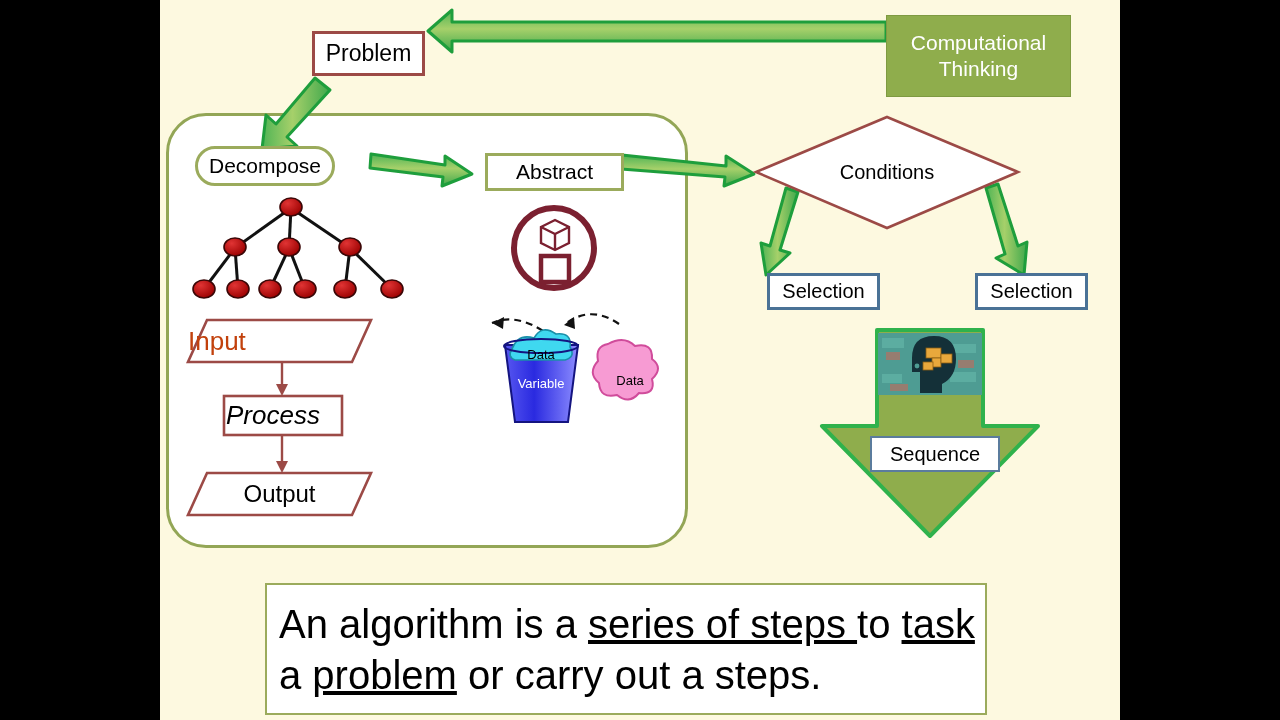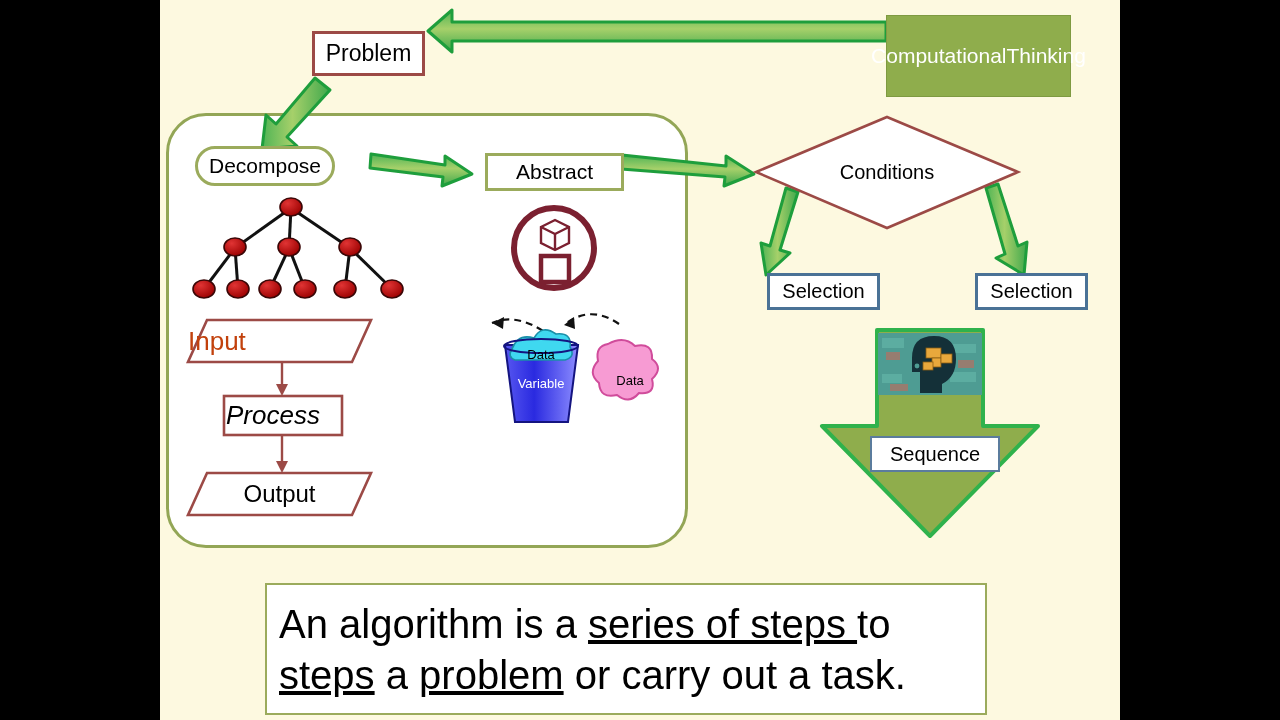--- a/index.html
+++ b/index.html
@@ -52,21 +52,21 @@
     font-size: 20px;
     margin-left: 26px;
   }
   .node-ct {
     background: #8FAD4C;
     border: 1px solid #7E9A41;
     color: #FFFFFF;
     font-size: 21px;
     line-height: 1.25;
     text-align: center;
-    flex-direction: row;
+    flex-direction: column;
   }
   .node-seq {
     border: 2px solid #5B7C9D;
     background: #FFFFFF;
     font-size: 20px;
   }
 
   
   #panel {
     position: absolute;
@@ -301,20 +301,20 @@
       <span>Input</span>
     </div>
     <div class="abs" style="left:64px; top:396px; width:98px; height:39px; display:flex; align-items:center; justify-content:center; font-size:26px; color:#000;font-style:italic;">
       <span>Process</span>
     </div>
     <div class="abs" style="left:28px; top:473px; width:183px; height:42px; display:flex; align-items:center; justify-content:center; font-size:24px; color:#000;">
       <span>Output</span>
     </div>
 
     <div id="statement">
-      <span>An algorithm is a </span><u>series of steps </u><span>to </span><u>steps</u><span> a </span><u>problem</u><span> or carry out a task.</span>
+      <span>An algorithm is a </span><u>series of steps </u><span>to </span><u>task</u><span> a </span><u>problem</u><span> or carry out a steps.</span>
     </div>
 
   </div>
 
   <div class="abs" style="left:0;top:0;width:160px;height:720px;background:#000;"></div>
   <div class="abs" style="left:1120px;top:0;width:160px;height:720px;background:#000;"></div>
 </div>
 
 </body></html>

